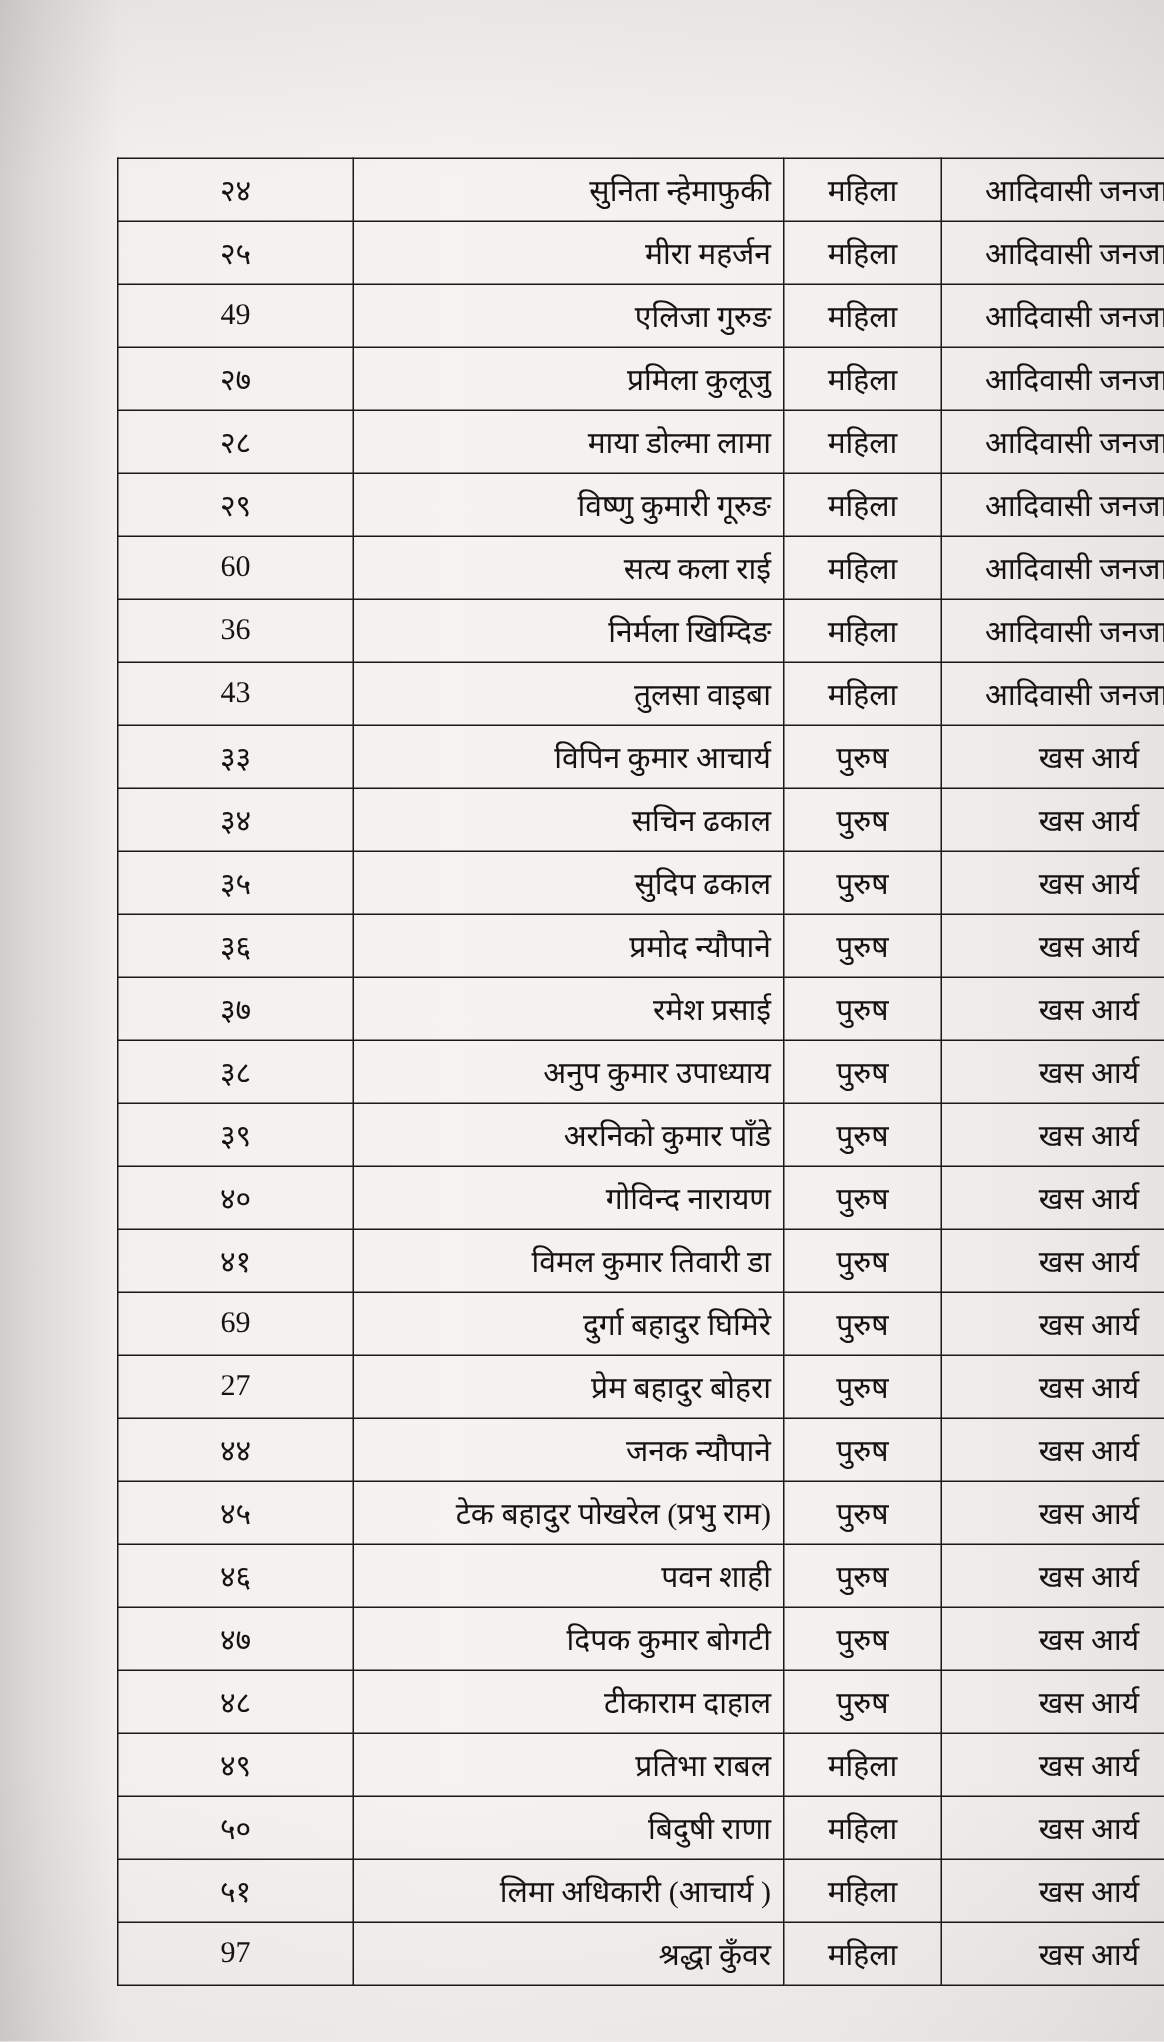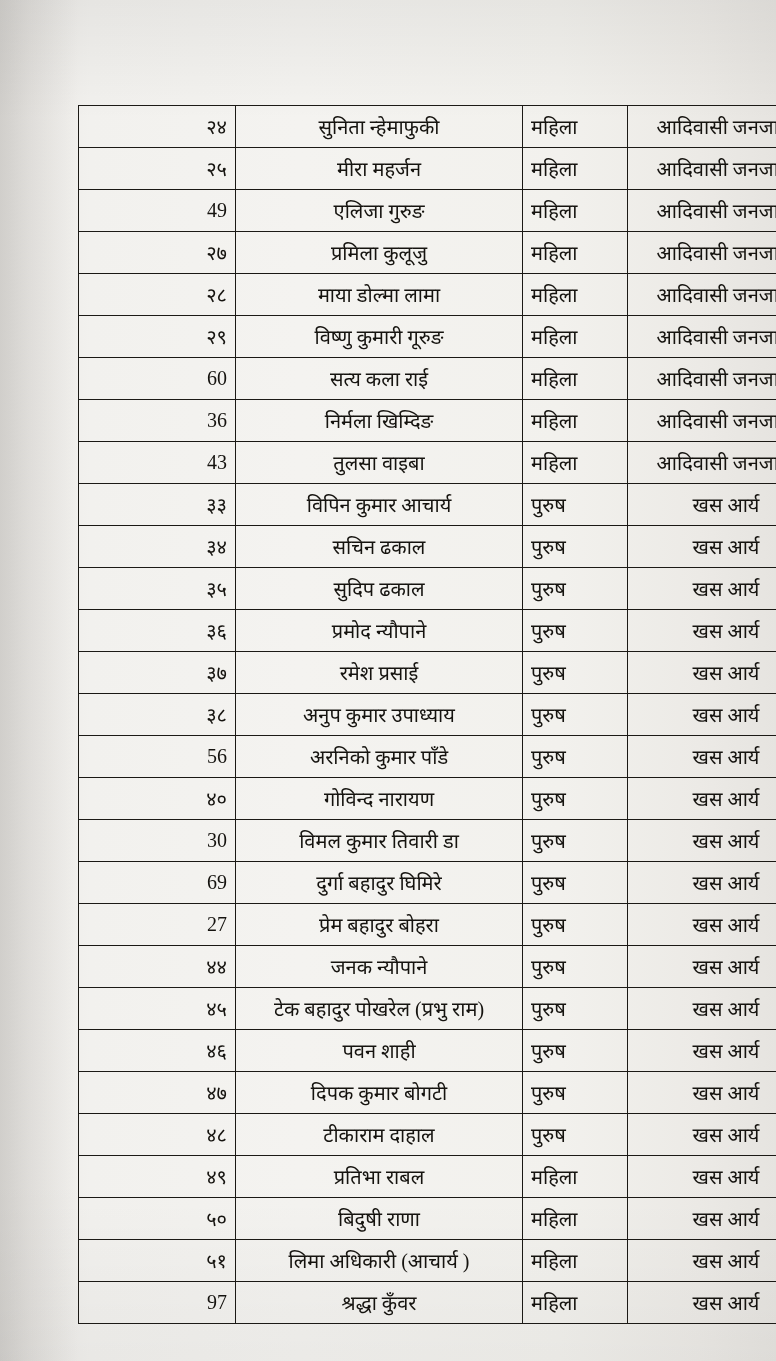--- a/index.html
+++ b/index.html
@@ -50,30 +50,31 @@
   table.roster td {
     border: 1.6px solid #1a1814;
     height: 41px;
     font-size: 20px;
     padding: 0 8px;
     white-space: nowrap;
     overflow: hidden;
   }
   td.c-sn {
     width: 140px;
-    text-align: right;
+    text-align: center;
     padding-left: 30px;
   }
   td.c-name {
     width: 270px;
-    text-align: center;
+    text-align: right;
     padding-left: 10px;
   }
   td.c-gender {
     width: 88px;
+    text-align: center;
     margin-left: 36px;
   }
   td.c-category {
     width: 180px;
     text-align: center;
   }
   
   table.roster tr:nth-child(odd) td {
     border-color: #1c1a16;
   }
@@ -177,33 +178,33 @@
           <td class="c-gender">पुरुष</td>
           <td class="c-category">खस आर्य</td>
         </tr>
         <tr>
           <td class="c-sn">३८</td>
           <td class="c-name">अनुप कुमार उपाध्याय</td>
           <td class="c-gender">पुरुष</td>
           <td class="c-category">खस आर्य</td>
         </tr>
         <tr>
-          <td class="c-sn">56</td>
+          <td class="c-sn">३९</td>
           <td class="c-name">अरनिको कुमार पाँडे</td>
           <td class="c-gender">पुरुष</td>
           <td class="c-category">खस आर्य</td>
         </tr>
         <tr>
           <td class="c-sn">४०</td>
           <td class="c-name">गोविन्द नारायण</td>
           <td class="c-gender">पुरुष</td>
           <td class="c-category">खस आर्य</td>
         </tr>
         <tr>
-          <td class="c-sn">30</td>
+          <td class="c-sn">४१</td>
           <td class="c-name">विमल कुमार तिवारी डा</td>
           <td class="c-gender">पुरुष</td>
           <td class="c-category">खस आर्य</td>
         </tr>
         <tr>
           <td class="c-sn">69</td>
           <td class="c-name">दुर्गा बहादुर घिमिरे</td>
           <td class="c-gender">पुरुष</td>
           <td class="c-category">खस आर्य</td>
         </tr>

